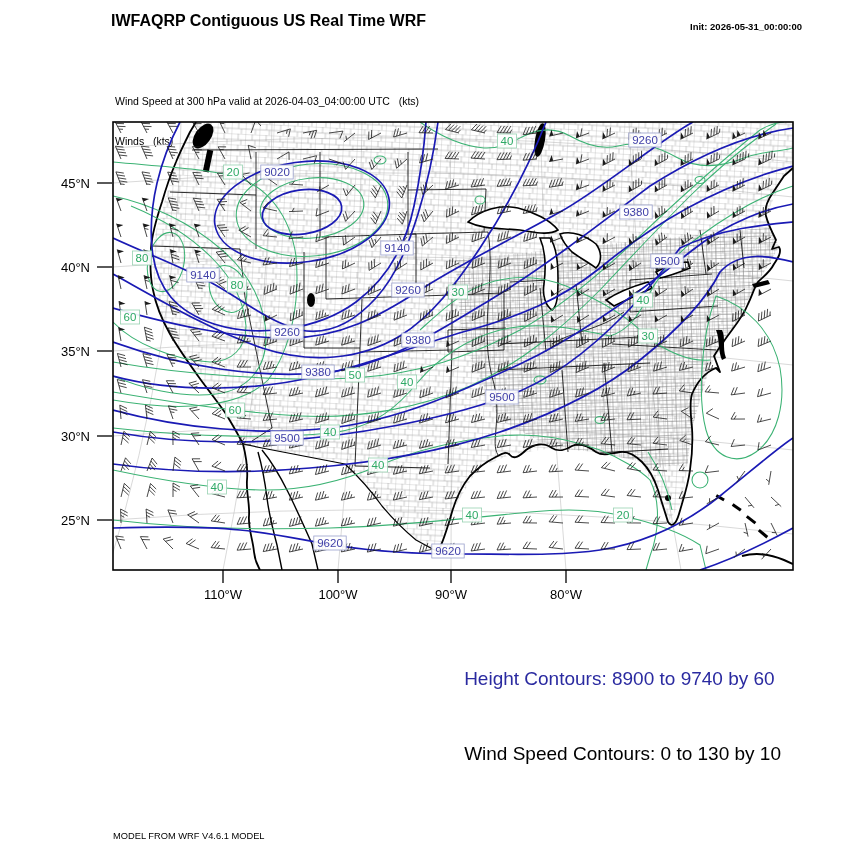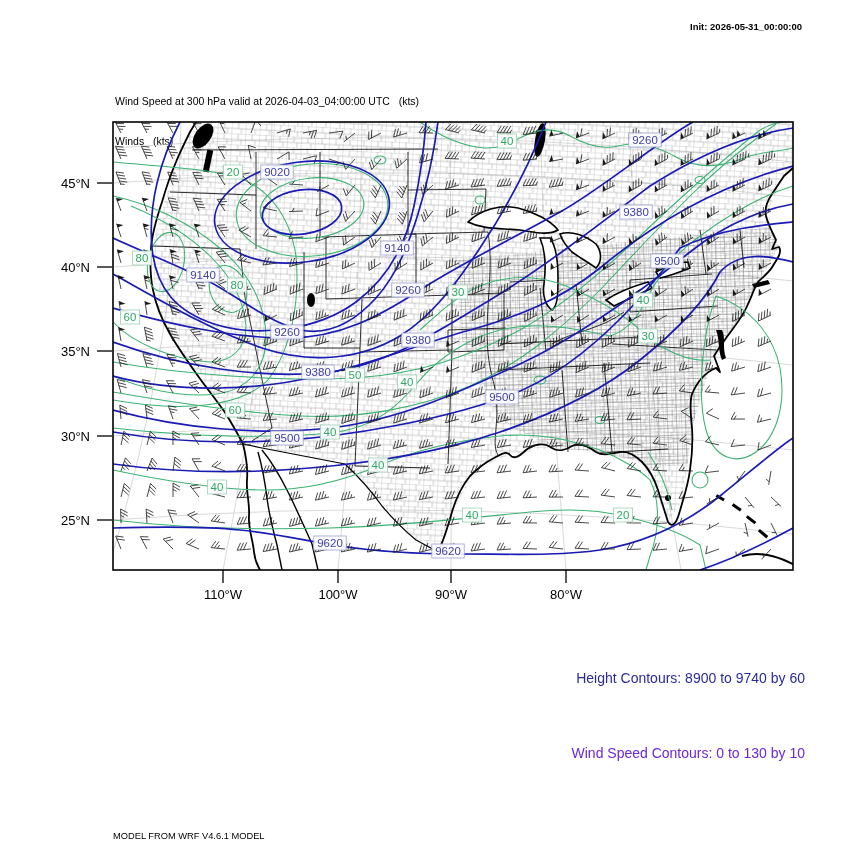--- a/index.html
+++ b/index.html
@@ -2,32 +2,33 @@
 <html><head>
 <meta charset="utf-8">
 <style>
   html,body{margin:0;padding:0;background:#fff;}
   .page{position:relative;width:850px;height:850px;background:#fff;overflow:hidden;
         font-family:"Liberation Sans", sans-serif;color:#000;}
   .abs{position:absolute;}
   .title{left:111px;top:12px;font-size:16px;font-weight:bold;white-space:pre;}
   .init{right:48px;top:21px;font-size:9.5px;font-weight:bold;white-space:pre;}
   .fieldinfo{left:115px;top:69px;font-size:10.5px;line-height:13.2px;white-space:pre;}
-  .legend{right:45px;top:616px;font-size:14px;line-height:25px;text-align:right;white-space:pre;}
+  .legend{right:69px;top:616px;font-size:19px;line-height:25px;text-align:left;white-space:pre;}
   .legend .hgt{color:#2a2aa0;}
-  .legend .wnd{color:#6d28d9;}
+  .legend .wnd{color:#000000;}
   .footer{left:113px;top:806px;font-size:9.3px;line-height:12px;white-space:pre;}
   svg text{font-family:"Liberation Sans", sans-serif;}
   .axislab{font-size:13px;fill:#000;}
 </style>
 </head>
 <body>
 
 <div class="page">
 
+  <div class="abs title">IWFAQRP Contiguous US Real Time WRF</div>
   <div class="abs init">Init: 2026-05-31_00:00:00</div>
 
   <div class="abs fieldinfo">
     <div>Wind Speed at 300 hPa valid at 2026-04-03_04:00:00 UTC   (kts)</div>
     <div>Winds   (kts)</div>
   </div>
 
   <svg id="map" width="850" height="850" viewBox="0 0 850 850" class="abs" style="left:0;top:0">
     <defs>
       <clipPath id="clipMap">

